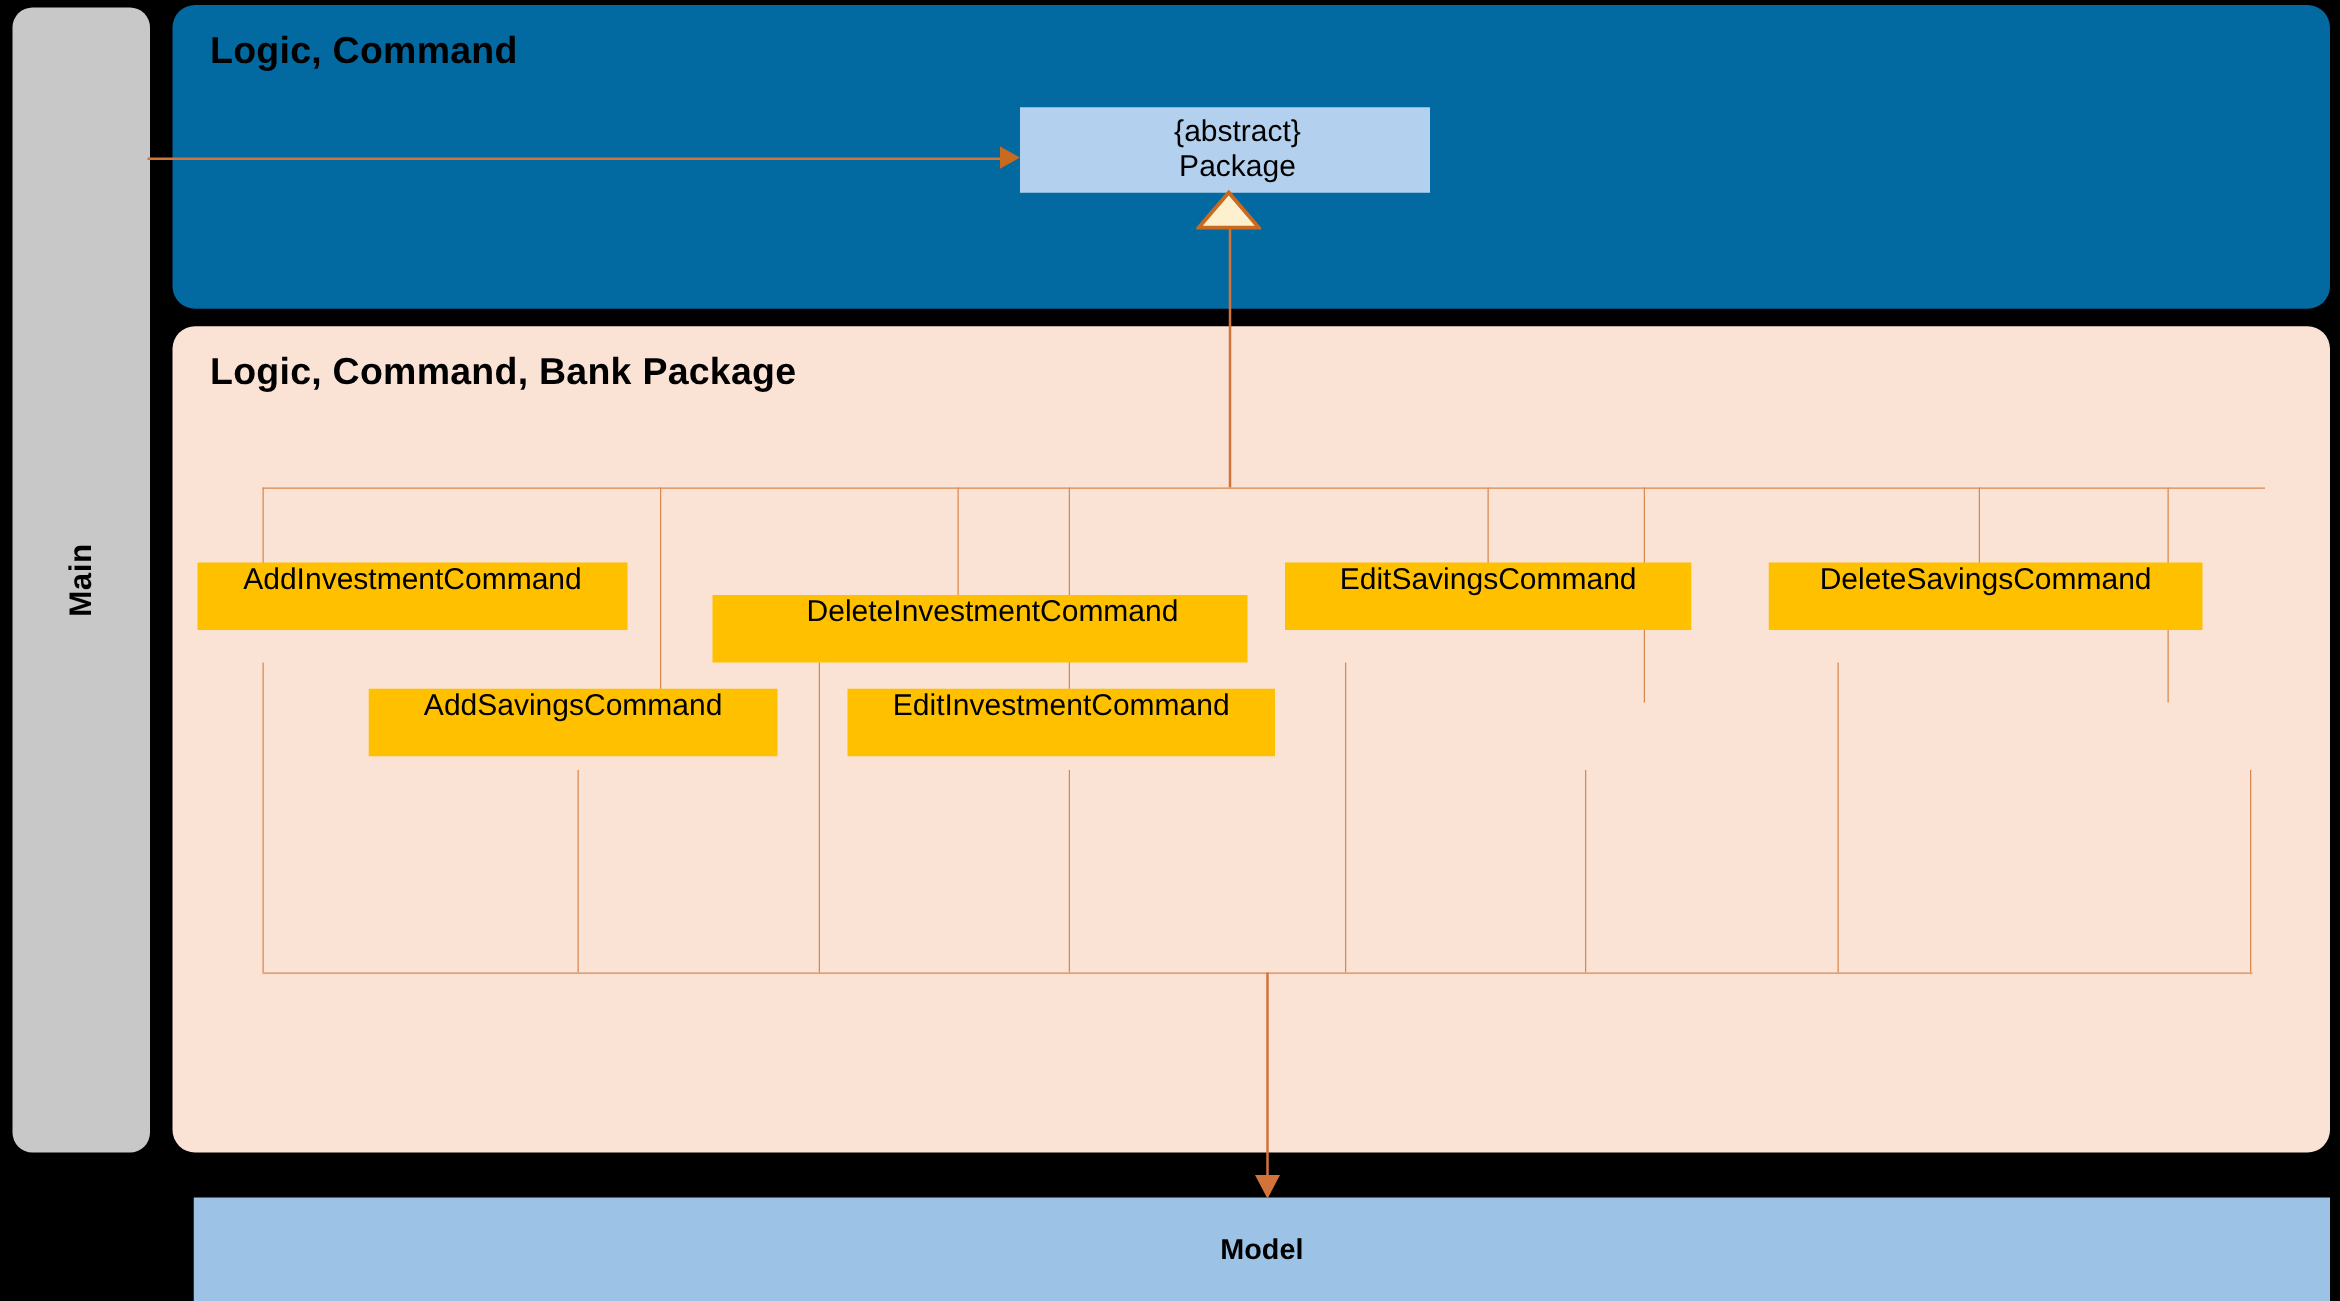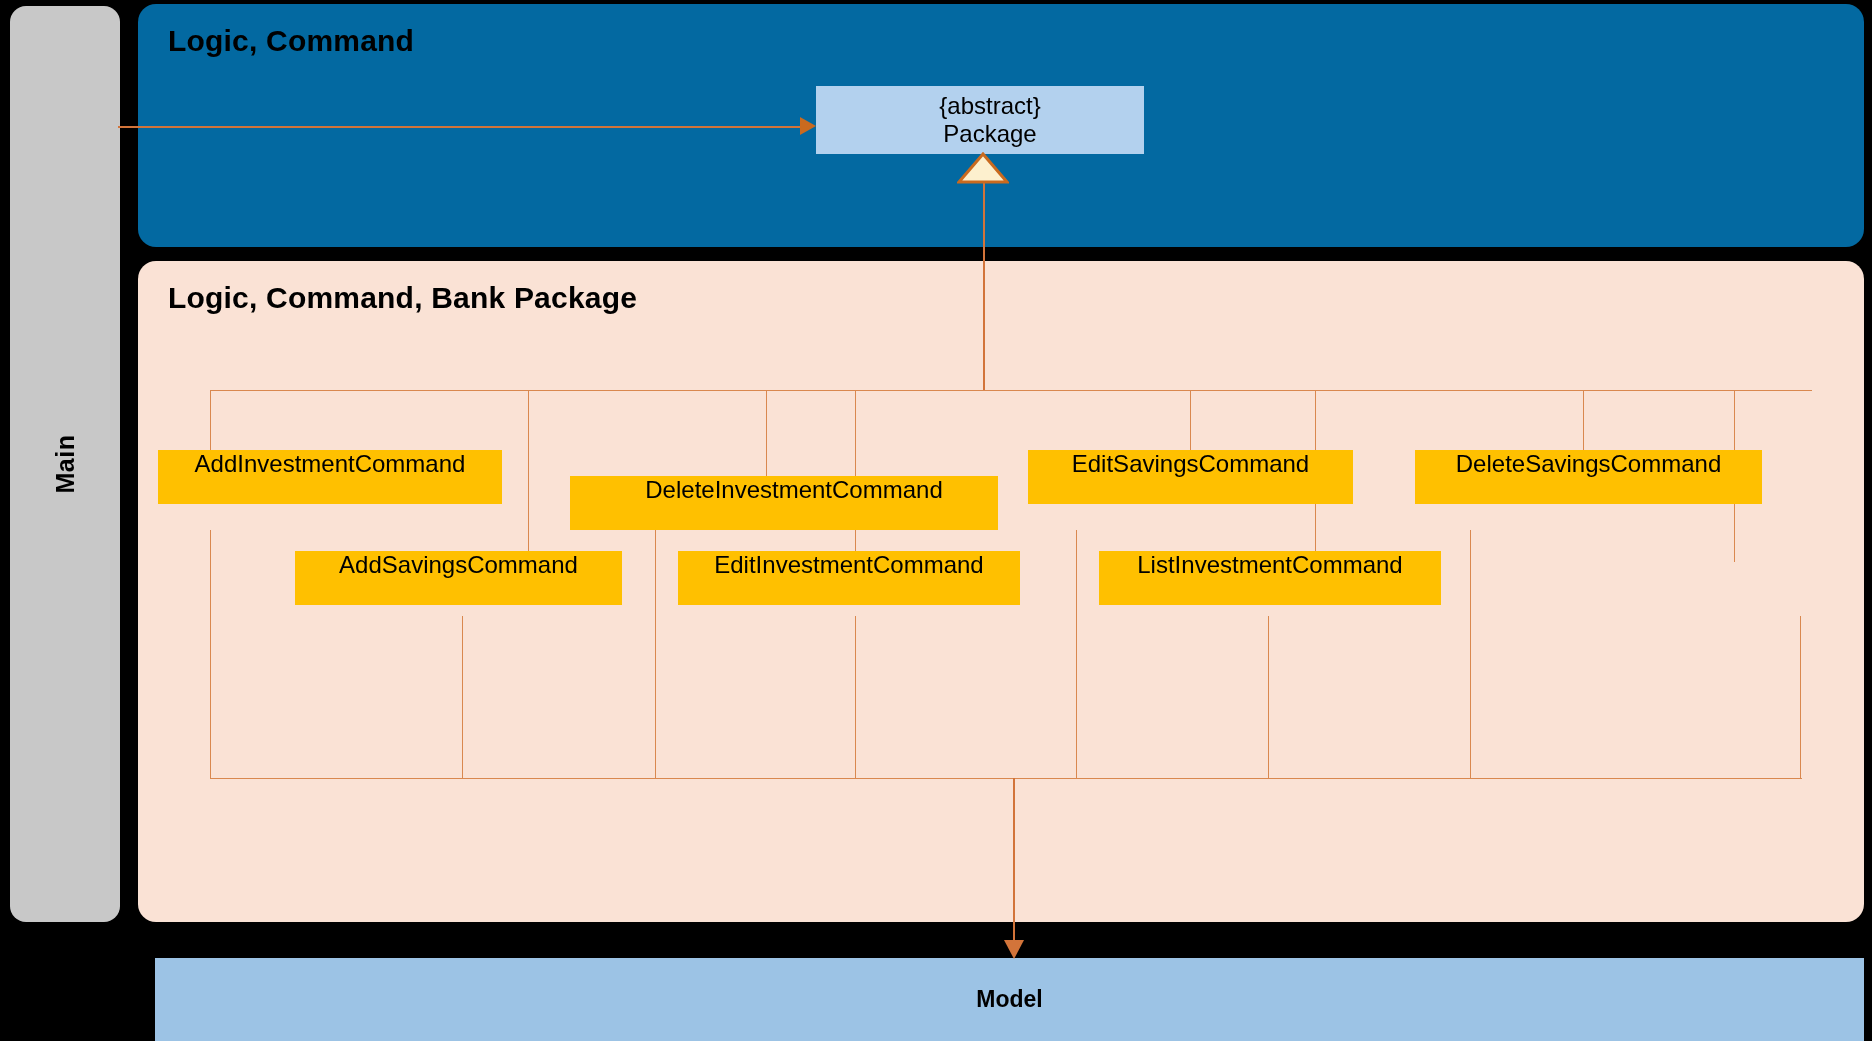--- a/index.html
+++ b/index.html
@@ -248,23 +248,20 @@
     <span>DeleteSavingsCommand</span>
   </div>
 
   
   <div class="cmd-box" style="left:295px; top:551px; width:327px;">
     <span>AddSavingsCommand</span>
   </div>
   <div class="cmd-box" style="left:678px; top:551px; width:342px;">
     <span>EditInvestmentCommand</span>
   </div>
-  <div class="cmd-box" style="left:1099px; top:551px; width:342px;">
-    <span>ListInvestmentCommand</span>
-  </div>
 
   
   <div class="vline" style="left:1013px; top:778px; height:168px;"></div>
   <div class="arrowhead-down" style="left:1004px; top:940px;"></div>
 
   
   <div id="model-box">
     <span class="lbl">Model</span>
   </div>
 

